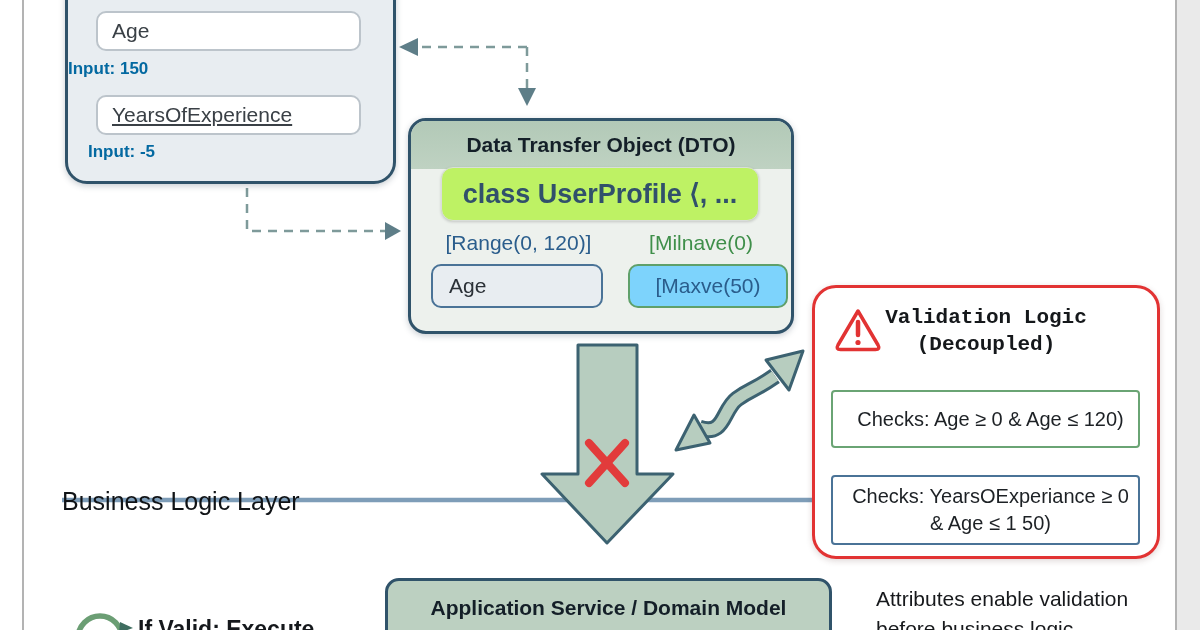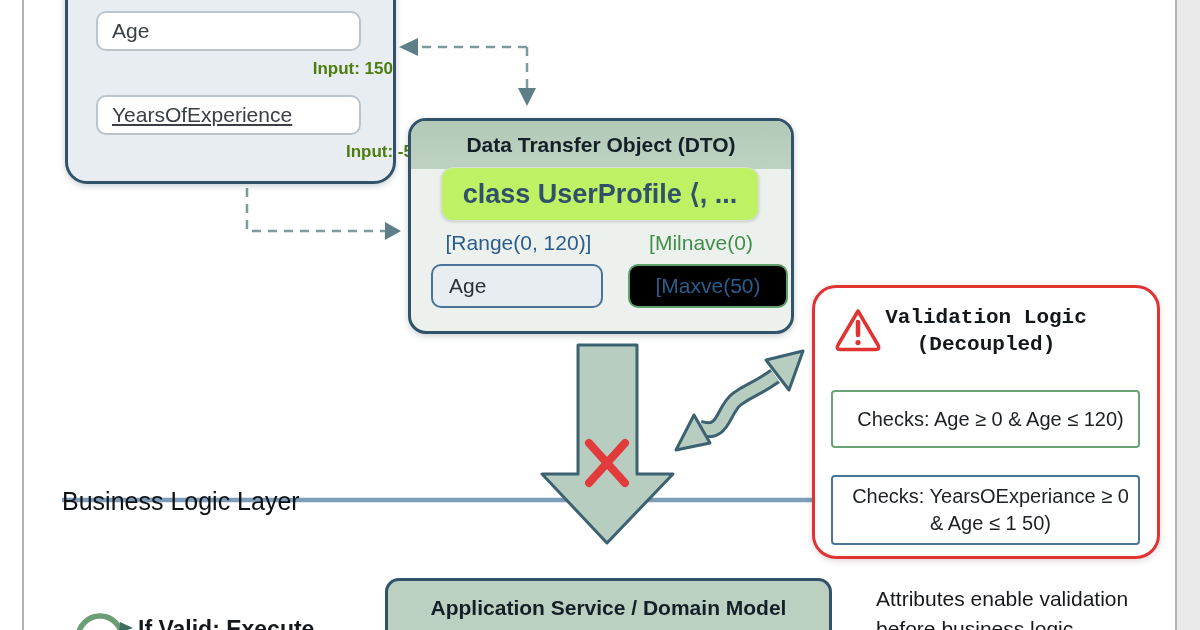--- a/index.html
+++ b/index.html
@@ -10,42 +10,42 @@
   .edge-line{position:absolute;top:0;bottom:0;width:2px;background:#b3b3b3;}
   .right-margin{position:absolute;top:0;bottom:0;left:1177px;right:0;background:#eaeaea;}
   .connectors{position:absolute;left:0;top:0;}
 
   
   .user-card{left:65px;top:-34px;width:325px;height:212px;background:#e8edf1;
     border:3px solid #30536a;border-radius:22px;box-shadow:0 2px 6px rgba(40,60,80,.25);}
   .input-box{position:absolute;left:28px;width:265px;height:40px;background:#ffffff;
     border:2px solid #bcc4cb;border-radius:10px;display:flex;align-items:center;
     padding-left:14px;box-sizing:border-box;font-size:21px;color:#3a4046;}
-  .input-caption{position:absolute;left:0;width:100%;text-align:right;
-    font-size:17px;font-weight:600;color:#4d7c0f;}
+  .input-caption{position:absolute;left:0;width:100%;text-align:left;
+    font-size:17px;font-weight:600;color:#0369a1;}
 
   
   .dto-card{left:408px;top:118px;width:380px;height:210px;background:#edf1ed;
     border:3px solid #30536a;border-radius:18px;overflow:hidden;
     box-shadow:0 2px 6px rgba(40,60,80,.25);}
   .dto-header{position:absolute;left:0;top:0;right:0;height:48px;
     background:linear-gradient(#b2c9b7,#bfd2c2);display:flex;align-items:center;
     justify-content:center;font-size:21px;font-weight:700;color:#141f28;}
   .dto-code{position:absolute;left:30px;top:46px;width:316px;height:52px;background:#bef264;
     border:1px solid #d9ded9;border-radius:12px;box-shadow:0 1px 3px rgba(0,0,0,.18);
     display:flex;align-items:center;justify-content:center;
     font-size:27px;font-weight:700;color:#31506b;}
   .dto-ann{position:absolute;top:110px;font-size:21px;text-align:center;}
   .dto-ann.range{left:20px;width:175px;color:#2a5d8c;}
   .dto-ann.minv{left:225px;width:130px;color:#3f8f4a;}
   .dto-field{position:absolute;top:143px;height:44px;border-radius:10px;
     display:flex;align-items:center;box-sizing:border-box;font-size:21px;}
   .dto-field.age{left:20px;width:172px;background:#e8edf1;border:2px solid #4a7397;
     padding-left:16px;color:#2b3137;}
-  .dto-field.maxv{left:217px;width:160px;background:#000000;border:2px solid #5fa06a;
+  .dto-field.maxv{left:217px;width:160px;background:#7dd3fc;border:2px solid #5fa06a;
     justify-content:center;color:#2a5d8c;}
 
   
   .val-card{left:812px;top:285px;width:342px;height:268px;background:#ffffff;
     border:3px solid #e23333;border-radius:24px;box-shadow:0 2px 6px rgba(80,40,40,.18);}
   .val-title{position:absolute;left:40px;top:16px;width:262px;text-align:center;
     font-size:21px;font-weight:700;color:#15181b;line-height:27px;font-family:Liberation Mono, monospace;}
   .val-check{position:absolute;left:16px;width:309px;background:#ffffff;border-radius:4px;
     display:flex;flex-direction:column;align-items:center;justify-content:center;
     font-size:20px;color:#1d2125;box-sizing:border-box;line-height:27px;padding-left:10px;}

